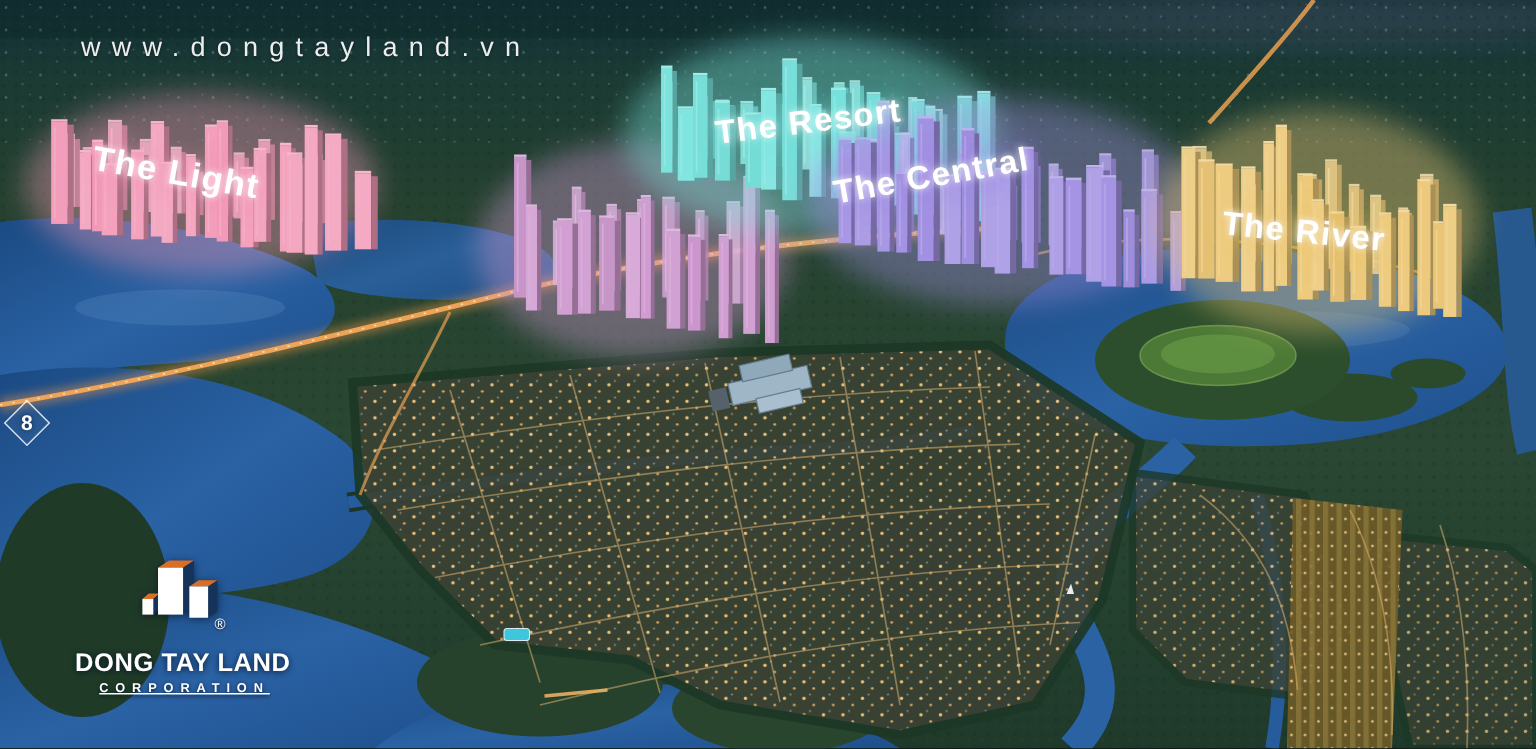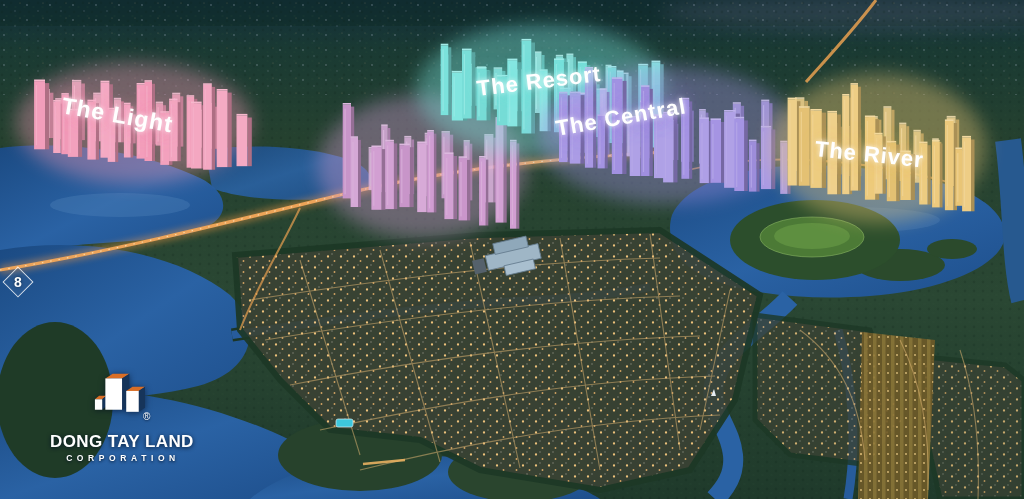--- a/index.html
+++ b/index.html
@@ -46,21 +46,21 @@
   .logo-reg{
     position:absolute;left:93px;top:43px;font-size:10px;
     color:#fff;text-shadow:0 1px 2px rgba(0,10,30,.8);
   }
   .logo-name{
     margin-top:16px;font-size:17px;font-weight:bold;letter-spacing:.4px;
     text-shadow:0 1px 4px rgba(0,15,35,.9);white-space:nowrap;
   }
   .logo-sub{
     margin-top:1px;font-size:8.5px;font-weight:bold;letter-spacing:4.6px;
-    padding-left:4px;text-shadow:0 1px 3px rgba(0,15,35,.9);white-space:nowrap;
+    padding-left:4px;text-shadow:0 1px 3px rgba(0,15,35,.9);white-space:nowrap;text-decoration:underline;
   }
 </style>
 </head>
 <body>
 
 <div class="stage">
 
   <svg class="scene" width="1024" height="499" viewBox="0 0 1024 499">
     <defs>
       <linearGradient id="bg" x1="0" y1="0" x2="0" y2="1">
@@ -703,20 +703,21 @@
         <rect x="955.4" y="149.1" width="6.6" height="56.7" fill="rgb(233,197,118)" opacity="1"></rect>
         <rect x="955.4" y="147.5" width="6.6" height="1.6" fill="rgb(242,217,161)" opacity="1"></rect>
         <rect x="957.2" y="153.1" width="1.2" height="48.7" fill="rgb(240,212,150)" opacity="0.8"></rect>
         <rect x="971.0" y="139.5" width="3.5" height="71.8" fill="rgb(170,144,86)" opacity="1"></rect>
         <rect x="962.1" y="137.5" width="8.9" height="73.8" fill="rgb(238,205,133)" opacity="1"></rect>
         <rect x="962.1" y="135.9" width="8.9" height="1.6" fill="rgb(242,217,161)" opacity="1"></rect>
         <rect x="963.9" y="141.5" width="1.2" height="65.8" fill="rgb(240,212,150)" opacity="0.8"></rect>
       </g>
   </svg>
 
+  <div class="watermark">www.dongtayland.vn</div>
 
   <div class="zone-label" id="label-light" style="text-shadow: rgba(255, 255, 255, 0.85) 0px 0px 5px, rgb(242, 154, 184) 0px 0px 14px, rgb(242, 154, 184) 0px 0px 26px;">The Light</div>
   <div class="zone-label" id="label-resort" style="text-shadow: rgba(255, 255, 255, 0.85) 0px 0px 5px, rgb(124, 228, 222) 0px 0px 14px, rgb(124, 228, 222) 0px 0px 26px;">The Resort</div>
   <div class="zone-label" id="label-central" style="text-shadow: rgba(255, 255, 255, 0.85) 0px 0px 5px, rgb(162, 145, 226) 0px 0px 14px, rgb(162, 145, 226) 0px 0px 26px;">The Central</div>
   <div class="zone-label" id="label-river" style="text-shadow: rgba(255, 255, 255, 0.85) 0px 0px 5px, rgb(236, 200, 120) 0px 0px 14px, rgb(236, 200, 120) 0px 0px 26px;">The River</div>
 
   <div class="page-marker">
     <span>8</span>
   </div>
 

